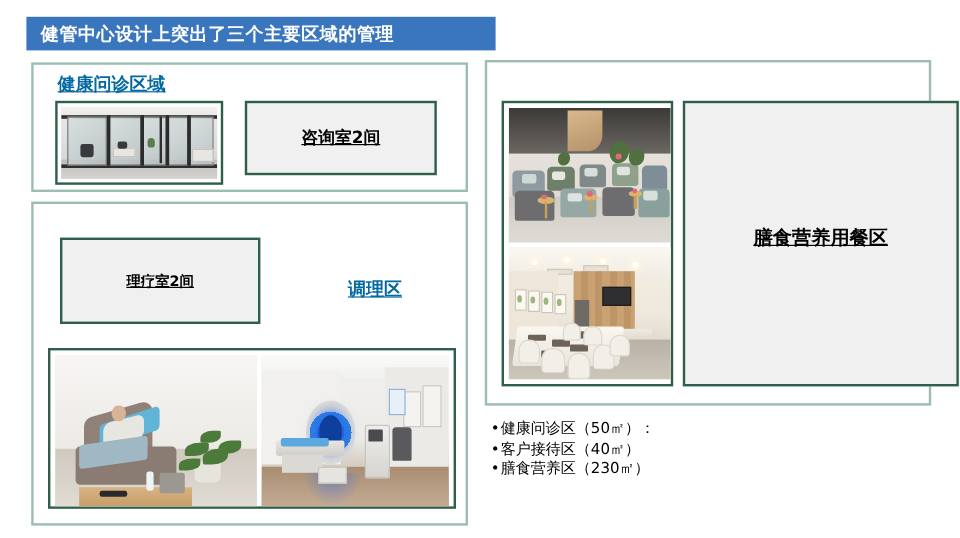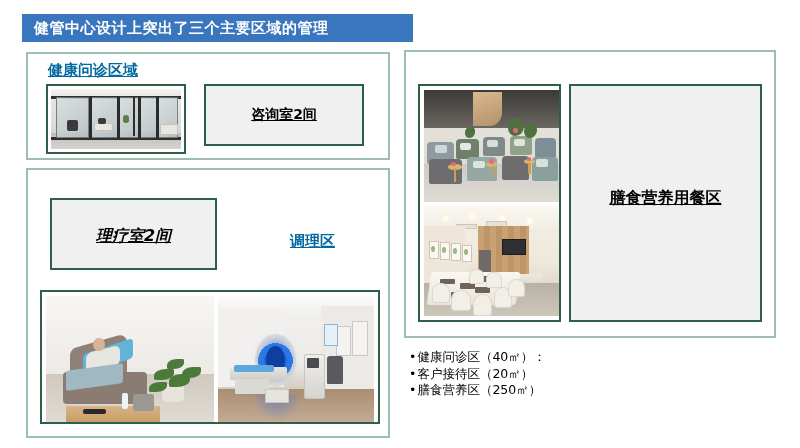--- a/index.html
+++ b/index.html
@@ -319,21 +319,21 @@
   </div>
 
   <div class="green-box" style="left:176px; top:30px; width:160px; height:62px;">
     <div class="green-box-label" style="top:20px; font-size:14px;">咨询室2间</div>
   </div>
 </div>
 
 <div class="sage-panel" id="panel-therapy">
 
   <div class="green-box" style="left:22px; top:28px; width:167px; height:72px;">
-    <div class="green-box-label" style="top:26px; font-size:16px;font-style:italic;">理疗室2间</div>
+    <div class="green-box-label" style="top:26px; font-size:12px;">理疗室2间</div>
   </div>
 
   <div class="red-heading" id="heading-tiaoli">调理区</div>
 
   <div class="photo-frame" style="left:12px; top:120px; width:340px; height:134px; padding:4px;">
 
     <div class="photo ph-relax" style="position:absolute; left:4px; top:4px; width:168px; height:126px;">
       <div class="wall"></div>
       <div class="floorb"></div>
       <div class="table"></div>
@@ -454,22 +454,22 @@
       <div class="dchair" style="left:6%;  top:70%; width:12%; height:16%;"></div>
       <div class="dchair" style="left:20%; top:76%; width:13%; height:18%;"></div>
       <div class="dchair" style="left:36%; top:80%; width:13%; height:18%;"></div>
       <div class="dchair" style="left:52%; top:74%; width:12%; height:17%;"></div>
       <div class="dchair" style="left:62%; top:66%; width:11%; height:15%;"></div>
       <div class="dchair" style="left:46%; top:60%; width:10%; height:13%;"></div>
       <div class="dchair" style="left:33%; top:57%; width:10%; height:12%;"></div>
     </div>
   </div>
 
-  <div class="green-box" style="left:163px; top:32px; width:193px; height:238px;">
+  <div class="green-box" style="left:163px; top:32px; width:230px; height:238px;">
     <div class="green-box-label" style="top:102px; font-size:16px;">膳食营养用餐区</div>
   </div>
 </div>
 
 <div id="plan-legend">
-  <div class="legend-item">健康问诊区（40㎡）：</div>
-  <div class="legend-item">客户接待区（20㎡）</div>
-  <div class="legend-item">膳食营养区（250㎡）</div>
+  <div class="legend-item">健康问诊区（50㎡）：</div>
+  <div class="legend-item">客户接待区（40㎡）</div>
+  <div class="legend-item">膳食营养区（230㎡）</div>
 </div>
 
 </body></html>

